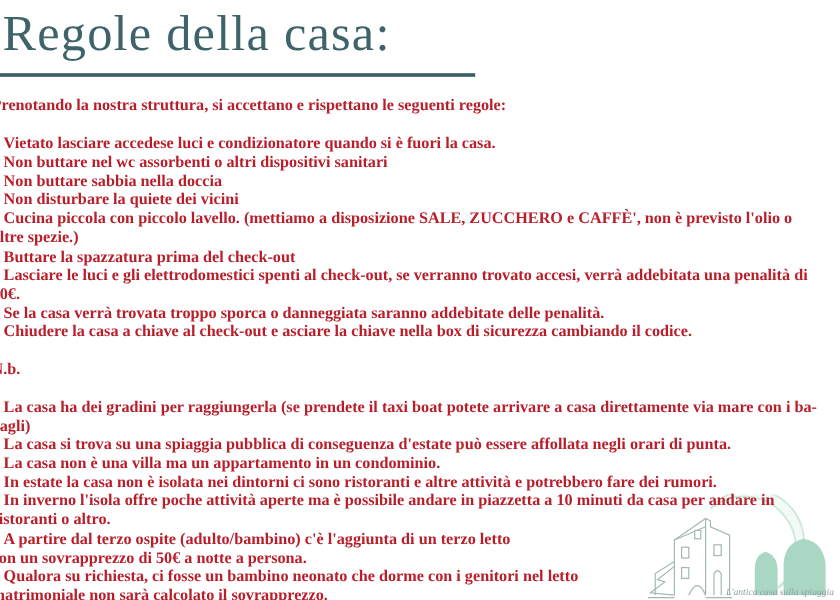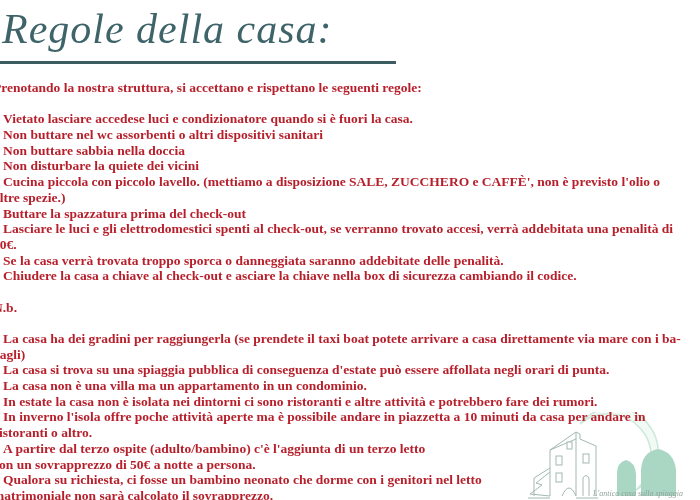--- a/index.html
+++ b/index.html
@@ -10,38 +10,38 @@
     --logo-line:#a3b8b3;
     --caption-gray:#8fa39b;
   }
   html,body{margin:0;padding:0;}
   body{
     width:700px;height:500px;overflow:hidden;position:relative;
     background:#ffffff;font-family:"Liberation Serif",serif;
   }
   .title{
     position:absolute;left:2px;top:2px;margin:0;
-    font-family:"Liberation Serif",serif;font-style:italic;font-weight:400;
+    font-family:"Liberation Serif",serif;font-weight:400;
     font-size:42px;line-height:54px;color:var(--title-teal);
     letter-spacing:1px;white-space:nowrap;
   }
   .title-underline{
     position:absolute;left:0;top:61px;width:396px;height:3px;
     background:var(--underline);
   }
   .rules-text{
     position:absolute;left:-7px;top:80px;width:724px;z-index:2;
     color:var(--rule-red);font-weight:bold;font-size:13.5px;
     line-height:15.7px;white-space:nowrap;
   }
   .line{height:15.7px;}
   .line.rule{padding-left:10px;}
   .line.para,.line.cont{padding-left:0;}
   .logo{
-    position:absolute;right:12px;bottom:0;width:168px;height:88px;z-index:1;text-align:center;
+    position:absolute;right:0;bottom:0;width:168px;height:88px;z-index:1;text-align:center;
   }
   .logo-caption{
     position:absolute;right:5px;bottom:1px;
     font-style:italic;font-size:8px;line-height:10px;
     color:var(--caption-gray);white-space:nowrap;
   }
 </style>
 </head>
 <body>
 

